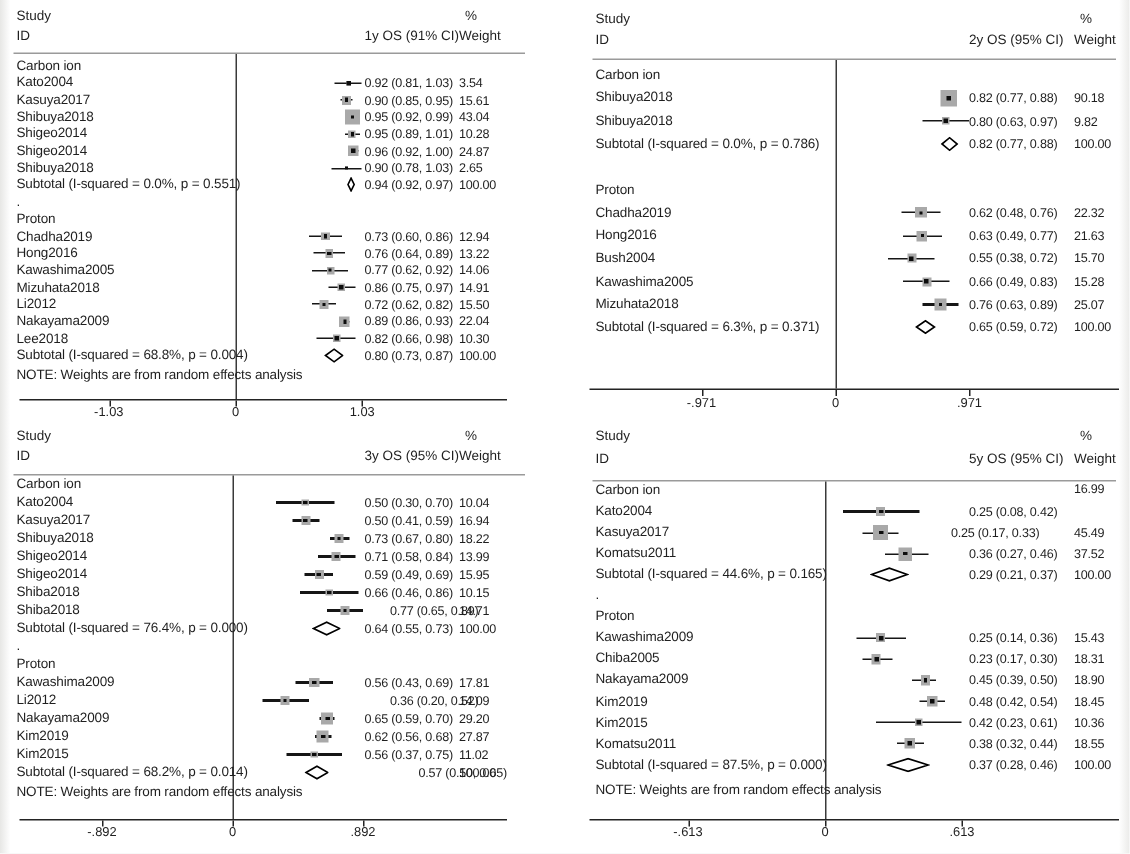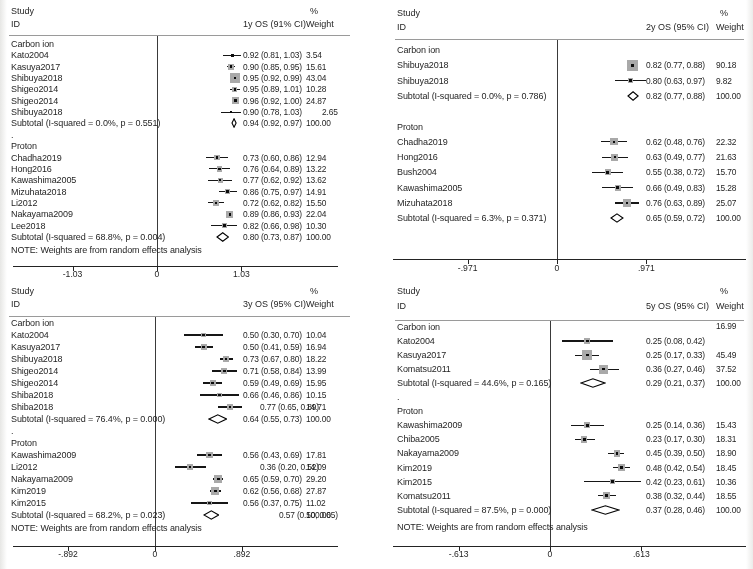--- a/index.html
+++ b/index.html
@@ -69,21 +69,21 @@
       <div class="ciline" style="left: 232.44px; top: 100.15px; width: 6.56px;"></div>
       <div class="mbox" style="left: 231.98px; top: 97.0098px; width: 7.48047px; height: 7.48047px;"></div>
       <div class="mdot" style="left: 234.42px; top: 99.45px;"></div>
       <div class="t num" style="left: 243px; top: 100.75px;">0.96 (0.92, 1.00)</div>
       <div class="t num" style="left: 306px; top: 100.75px;">24.87</div>
       <div class="t lbl" style="left: 11px; top: 112.1px;">Shibuya2018</div>
       <div class="ciline" style="left: 220.96px; top: 111.5px; width: 20.5px;"></div>
       <div class="mbox" style="left: 229.55px; top: 110.85px; width: 2.5px; height: 2.5px;"></div>
       <div class="mdot" style="left: 229.5px; top: 110.8px;"></div>
       <div class="t num" style="left: 243px; top: 112.1px;">0.90 (0.78, 1.03)</div>
-      <div class="t num" style="left: 322px; top: 112.1px;">2.65</div>
+      <div class="t num" style="left: 306px; top: 112.1px;">2.65</div>
       <div class="t lbl" style="left: 11px; top: 123.45px;">Subtotal  (I-squared = 0.0%, p = 0.551)</div>
       <svg width="6.099999999999994" height="10" class="dsvg" style="left: 231.44px; top: 118.45px;">
         <polygon points="1,5 3.049999999999997,0.8 5.099999999999994,5 3.049999999999997,9.2" fill="#ffffff" stroke="#000000" stroke-width="1.1"></polygon>
       </svg>
       <div class="t num" style="left: 243px; top: 123.45px;">0.94 (0.92, 0.97)</div>
       <div class="t num" style="left: 306px; top: 123.45px;">100.00</div>
       <div class="t lbl" style="left: 11px; top: 134.8px;">.</div>
       <div class="t lbl" style="left: 11px; top: 146.15px;">Proton</div>
       <div class="t lbl" style="left: 11px; top: 157.5px;">Chadha2019</div>
       <div class="ciline" style="left: 206.2px; top: 156.9px; width: 21.32px;"></div>
@@ -95,21 +95,21 @@
       <div class="ciline" style="left: 209.48px; top: 168.25px; width: 20.5px;"></div>
       <div class="mbox" style="left: 216.593px; top: 166.123px; width: 5.4539px; height: 5.4539px;"></div>
       <div class="mdot" style="left: 218.02px; top: 167.55px;"></div>
       <div class="t num" style="left: 243px; top: 168.85px;">0.76 (0.64, 0.89)</div>
       <div class="t num" style="left: 306px; top: 168.85px;">13.22</div>
       <div class="t lbl" style="left: 11px; top: 180.2px;">Kawashima2005</div>
       <div class="ciline" style="left: 207.84px; top: 179.6px; width: 24.6px;"></div>
       <div class="mbox" style="left: 217.642px; top: 177.702px; width: 4.99525px; height: 4.99525px;"></div>
       <div class="mdot" style="left: 218.84px; top: 178.9px;"></div>
       <div class="t num" style="left: 243px; top: 180.2px;">0.77 (0.62, 0.92)</div>
-      <div class="t num" style="left: 306px; top: 180.2px;">13.62</div>
+      <div class="t num" style="left: 306px; top: 180.2px;">14.06</div>
       <div class="t lbl" style="left: 11px; top: 191.55px;">Mizuhata2018</div>
       <div class="ciline" style="left: 218.5px; top: 190.95px; width: 18.04px;"></div>
       <div class="mbox" style="left: 224.624px; top: 188.654px; width: 5.79202px; height: 5.79202px;"></div>
       <div class="mdot" style="left: 226.22px; top: 190.25px;"></div>
       <div class="t num" style="left: 243px; top: 191.55px;">0.86 (0.75, 0.97)</div>
       <div class="t num" style="left: 306px; top: 191.55px;">14.91</div>
       <div class="t lbl" style="left: 11px; top: 202.9px;">Li2012</div>
       <div class="ciline" style="left: 207.84px; top: 202.3px; width: 16.4px;"></div>
       <div class="mbox" style="left: 213.087px; top: 199.947px; width: 5.90551px; height: 5.90551px;"></div>
       <div class="mdot" style="left: 214.74px; top: 201.6px;"></div>
@@ -296,21 +296,21 @@
       <div class="mbox" style="left: 211.491px; top: 206.041px; width: 7.91881px; height: 7.91881px;"></div>
       <div class="mdot" style="left: 214.15px; top: 208.7px;"></div>
       <div class="t num" style="left: 243px; top: 210px;">0.62 (0.56, 0.68)</div>
       <div class="t num" style="left: 306px; top: 210px;">27.87</div>
       <div class="t lbl" style="left: 11px; top: 222px;">Kim2015</div>
       <div class="ciline" style="left: 191.075px; top: 221.4px; width: 37.05px;"></div>
       <div class="mbox" style="left: 207.11px; top: 219.51px; width: 4.97946px; height: 4.97946px;"></div>
       <div class="mdot" style="left: 208.3px; top: 220.7px;"></div>
       <div class="t num" style="left: 243px; top: 222px;">0.56 (0.37, 0.75)</div>
       <div class="t num" style="left: 306px; top: 222px;">11.02</div>
-      <div class="t lbl" style="left: 11px; top: 234px;">Subtotal  (I-squared = 68.2%, p = 0.023)</div>
+      <div class="t lbl" style="left: 11px; top: 234px;">Subtotal  (I-squared = 68.2%, p = 0.014)</div>
       <svg width="16.625" height="10" class="dsvg" style="left: 202.75px; top: 229px;">
         <polygon points="1,5 8.3125,0.8 15.625000000000002,5 8.3125,9.2" fill="#ffffff" stroke="#000000" stroke-width="1.1"></polygon>
       </svg>
       <div class="t num" style="left: 243px; top: 234px; margin-left: 36px;">0.57 (0.50, 0.65)</div>
       <div class="t num" style="left: 306px; top: 234px;">100.00</div>
       <div class="t lbl" style="left: 11px; top: 247px;">NOTE: Weights are from random effects analysis</div>
       <div class="axisline" style="left: 13px; top: 265px; width: 325px;"></div>
       <div class="tickmark" style="left: 68.03px; top: 266px;"></div>
       <div class="ticklabel" style="left: 68.03px; top: 273px;">-.892</div>
       <div class="tickmark" style="left: 155px; top: 266px;"></div>
@@ -330,21 +330,21 @@
       <div class="t lbl" style="left: 20px; top: 60.05px;">Kato2004</div>
       <div class="ciline" style="left: 184.92px; top: 59.45px; width: 50.66px;"></div>
       <div class="mbox" style="left: 207.159px; top: 56.9586px; width: 6.18284px; height: 6.18284px;"></div>
       <div class="mdot" style="left: 208.95px; top: 58.75px;"></div>
       <div class="t num" style="left: 269px; top: 60.05px;">0.25 (0.08, 0.42)</div>
       <div class="t num" style="left: 339px; top: 45px;">16.99</div>
       <div class="t lbl" style="left: 20px; top: 74.1px;">Kasuya2017</div>
       <div class="ciline" style="left: 198.33px; top: 73.5px; width: 23.84px;"></div>
       <div class="mbox" style="left: 205.192px; top: 69.0415px; width: 10.1169px; height: 10.1169px;"></div>
       <div class="mdot" style="left: 208.95px; top: 72.8px;"></div>
-      <div class="t num" style="left: 269px; top: 74.1px;">0.25 (0.17, 0.33)</div>
+      <div class="t num" style="left: 257px; top: 74.1px;">0.25 (0.17, 0.33)</div>
       <div class="t num" style="left: 339px; top: 74.1px;">45.49</div>
       <div class="t lbl" style="left: 20px; top: 88.15px;">Komatsu2011</div>
       <div class="ciline" style="left: 213.23px; top: 87.55px; width: 28.31px;"></div>
       <div class="mbox" style="left: 222.046px; top: 83.556px; width: 9.18804px; height: 9.18804px;"></div>
       <div class="mdot" style="left: 225.34px; top: 86.85px;"></div>
       <div class="t num" style="left: 269px; top: 88.15px;">0.36 (0.27, 0.46)</div>
       <div class="t num" style="left: 339px; top: 88.15px;">37.52</div>
       <div class="t lbl" style="left: 20px; top: 102.2px;">Subtotal  (I-squared = 44.6%, p = 0.165)</div>
       <svg width="25.84" height="10" class="dsvg" style="left: 203.29px; top: 97.2px;">
         <polygon points="1,5 12.92,0.8 24.84,5 12.92,9.2" fill="#ffffff" stroke="#000000" stroke-width="1.1"></polygon>

